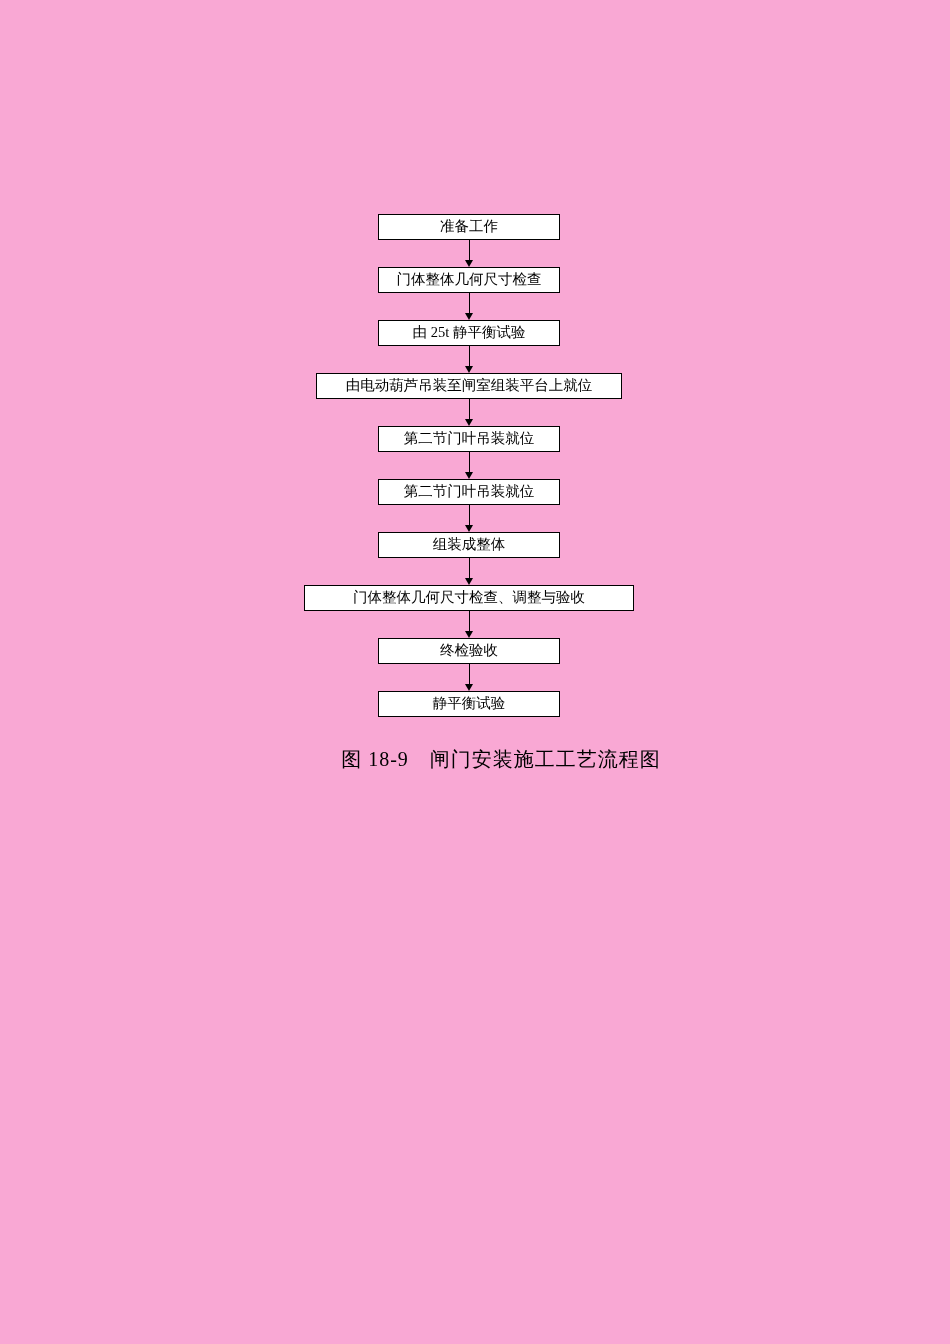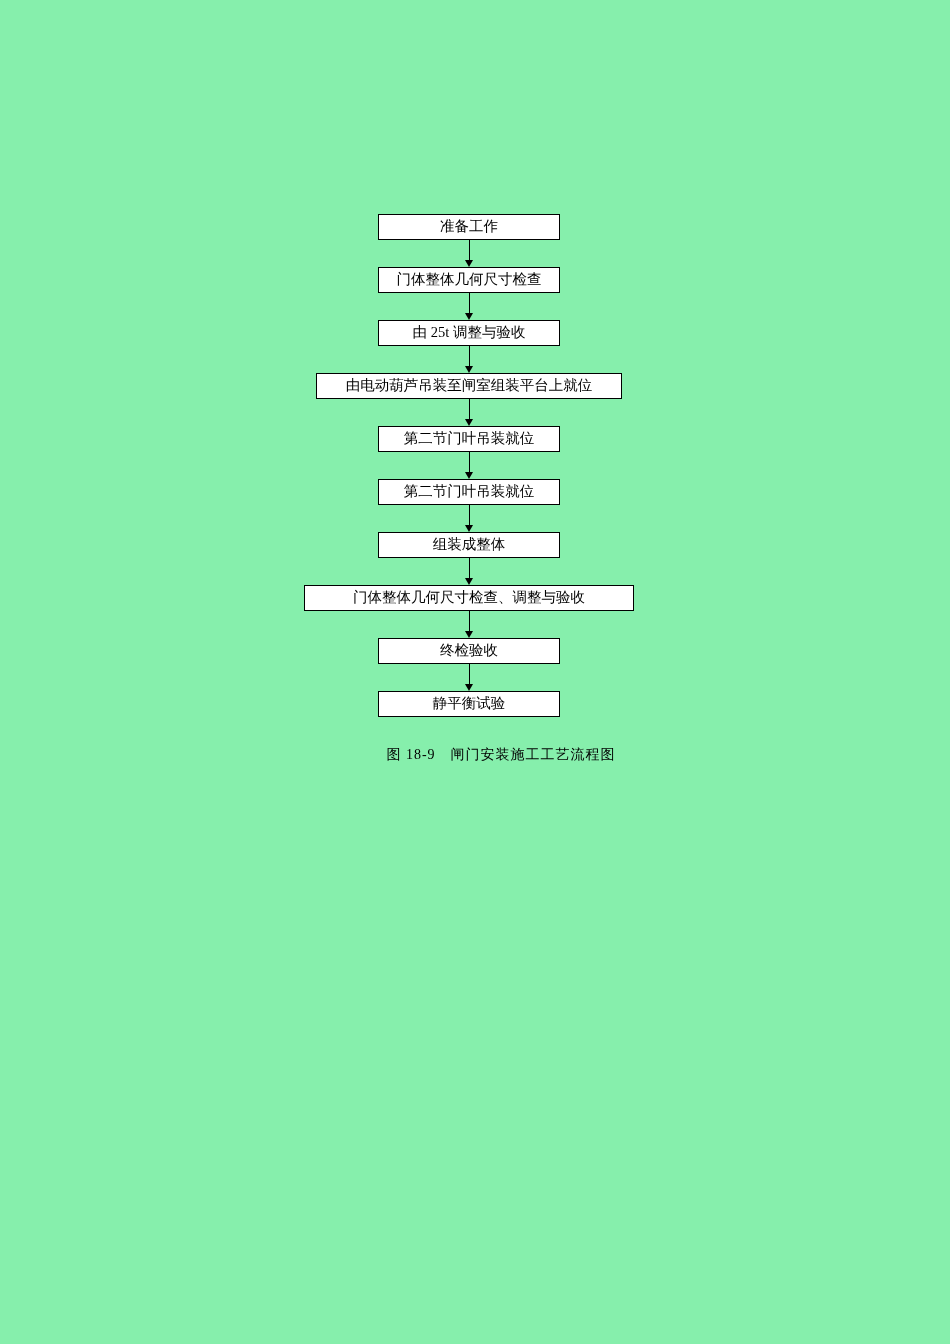--- a/index.html
+++ b/index.html
@@ -4,21 +4,21 @@
 <style>
   html, body {
     margin: 0;
     padding: 0;
     background: #ffffff;
   }
   .page {
     position: relative;
     width: 950px;
     height: 1344px;
-    background: #86efac;
+    background: #f9a8d4;
     font-family: "Liberation Serif", "DejaVu Serif", serif;
     color: #000000;
     overflow: hidden;
   }
   .flow {
     position: absolute;
     top: 214px;
     left: 0;
     width: 950px;
     display: flex;
@@ -62,21 +62,21 @@
   }
   .arrow .head {
     width: 0;
     height: 0;
     border-left: 4px solid transparent;
     border-right: 4px solid transparent;
     border-top: 7px solid #000000;
   }
   .caption {
     margin-top: 29px;
-    font-size: 14px;
+    font-size: 20px;
     letter-spacing: 1px;
     transform: translateX(26px);
   }
 </style>
 </head>
 <body>
 
 <div class="page">
   <div class="flow">
     <div class="flow-col">
@@ -93,21 +93,21 @@
       <div class="node">
         <span>门体整体几何尺寸检查</span>
       </div>
 
       <div class="arrow">
         <div class="shaft"></div>
         <div class="head"></div>
       </div>
 
       <div class="node">
-        <span>由 25t 调整与验收</span>
+        <span>由 25t 静平衡试验</span>
       </div>
 
       <div class="arrow">
         <div class="shaft"></div>
         <div class="head"></div>
       </div>
 
       <div class="node wide-1">
         <span>由电动葫芦吊装至闸室组装平台上就位</span>
       </div>

